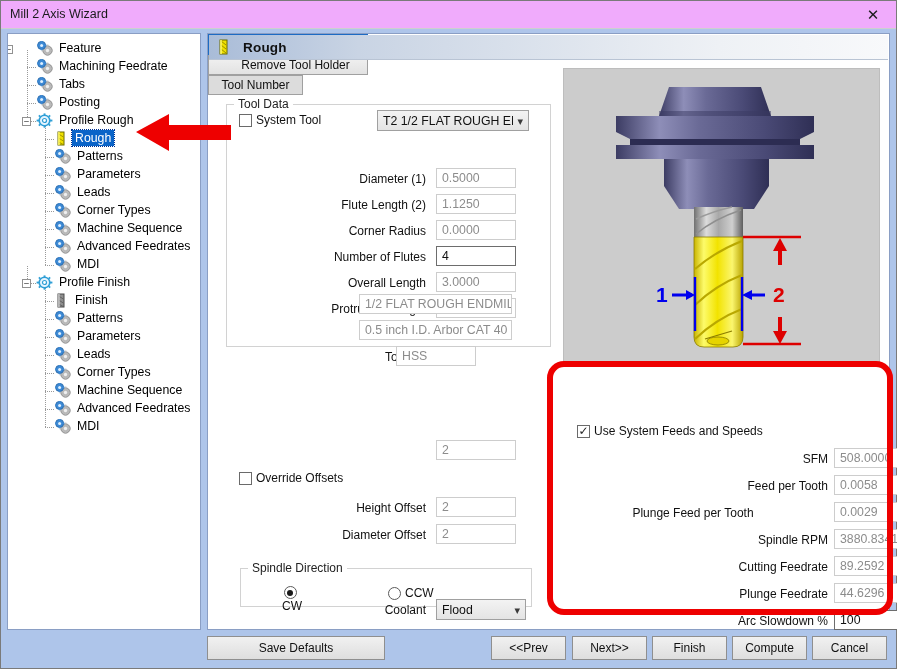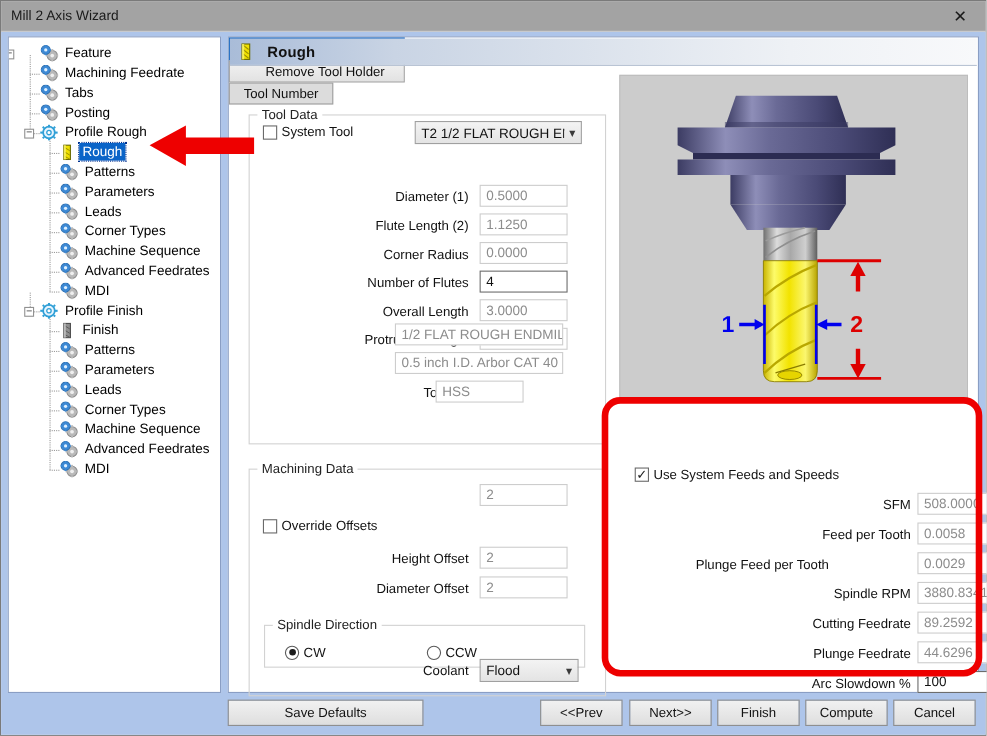--- a/index.html
+++ b/index.html
@@ -14,21 +14,21 @@
     position: relative;
     width: 897px; height: 669px;
     background: #ffffff;
     border: 1px solid #7a7a7a;
   }
 
   
   #titlebar {
     position: absolute; left: 0; top: 0;
     width: 895px; height: 28px;
-    background: #a3a3a3;
+    background: #f0abfc;
     border-bottom: 1px solid #cfcfcf;
   }
   #title-text {
     position: absolute; left: 9px; top: 6px;
     font-size: 12.5px; color: #1a1a1a;
     white-space: nowrap;
   }
   #close-btn {
     position: absolute; right: 0; top: 0;
     width: 46px; height: 27px;
@@ -731,21 +731,21 @@
             <path d="M4 2 L9 6 M4 6 L9 10 M4 10 L9 14" stroke="#9a8f00" stroke-width="1" fill="none"></path>
             <rect x="3" y="1" width="2" height="14" fill="#fbf56b" opacity=".8"></rect>
           </svg>
         </div>
         <div id="header-title">Rough</div>
       </div>
 
       <div class="btn focus" style="left:18px; top:39px; width:160px; height:21px;">Tool Crib</div>
       <div class="btn" style="left:183px; top:40px; width:160px; height:20px;padding-left:15px;">Remove Tool Holder</div>
 
-      <div class="fieldset" style="left:18px; top:70px; width:325px; height:300px;">
+      <div class="fieldset" style="left:18px; top:70px; width:325px; height:243px;">
         <div class="legend">Tool Data</div>
       </div>
 
       <div class="chk" style="left:31px; top:79px;">
         <span class="chkbox"></span>
         <span class="t">System Tool</span>
       </div>
 
       <div class="combo" style="left:169px; top:76px; width:152px; height:21px;">
         <span style="max-width:130px; overflow:hidden;">T2 1/2 FLAT ROUGH ENDMILl</span>
@@ -838,42 +838,39 @@
           <line x1="179" y1="168" x2="237" y2="168" stroke="#dd0000" stroke-width="2.6"></line>
           <line x1="179" y1="275" x2="237" y2="275" stroke="#dd0000" stroke-width="2.6"></line>
           <line x1="216" y1="196" x2="216" y2="178" stroke="#dd0000" stroke-width="4"></line>
           <polygon points="216,169 209,182 223,182" fill="#dd0000"></polygon>
           <line x1="216" y1="248" x2="216" y2="266" stroke="#dd0000" stroke-width="4"></line>
           <polygon points="216,275 209,262 223,262" fill="#dd0000"></polygon>
           <text x="209" y="233" font-family="Liberation Sans, sans-serif" font-size="21" font-weight="bold" fill="#dd0000">2</text>
         </svg>
       </div>
 
-      <div class="fieldset" style="left:18px; top:392px; width:325px; height:207px;">
-        <div class="legend">Machining Data</div>
-      </div>
 
       <div class="btn" style="left:124px; top:406px; width:95px; height:20px; background:#dcdcdc;">Tool Number</div>
       <div class="inp" style="left:228px; top:406px; width:80px; height:20px;">2</div>
 
       <div class="chk" style="left:31px; top:437px;">
         <span class="chkbox"></span>
         <span class="t">Override Offsets</span>
       </div>
 
       <div class="lbl" style="left:110px; top:467px; width:108px;">Height Offset</div>
       <div class="inp" style="left:228px; top:463px; width:80px; height:20px;">2</div>
 
       <div class="lbl" style="left:110px; top:494px; width:108px;">Diameter Offset</div>
       <div class="inp" style="left:228px; top:490px; width:80px; height:20px;">2</div>
 
       <div class="fieldset" style="left:32px; top:534px; width:292px; height:39px;">
         <div class="legend">Spindle Direction</div>
       </div>
-      <div class="radio" style="left:51px; top:552px;">
+      <div class="radio" style="left:70px; top:552px;flex-direction:column;">
         <span class="rbox">
             <span class="dot"></span>
           </span>
         <span class="t">CW</span>
       </div>
       <div class="radio" style="left:180px; top:552px;">
         <span class="rbox"></span>
         <span class="t">CCW</span>
       </div>
 

